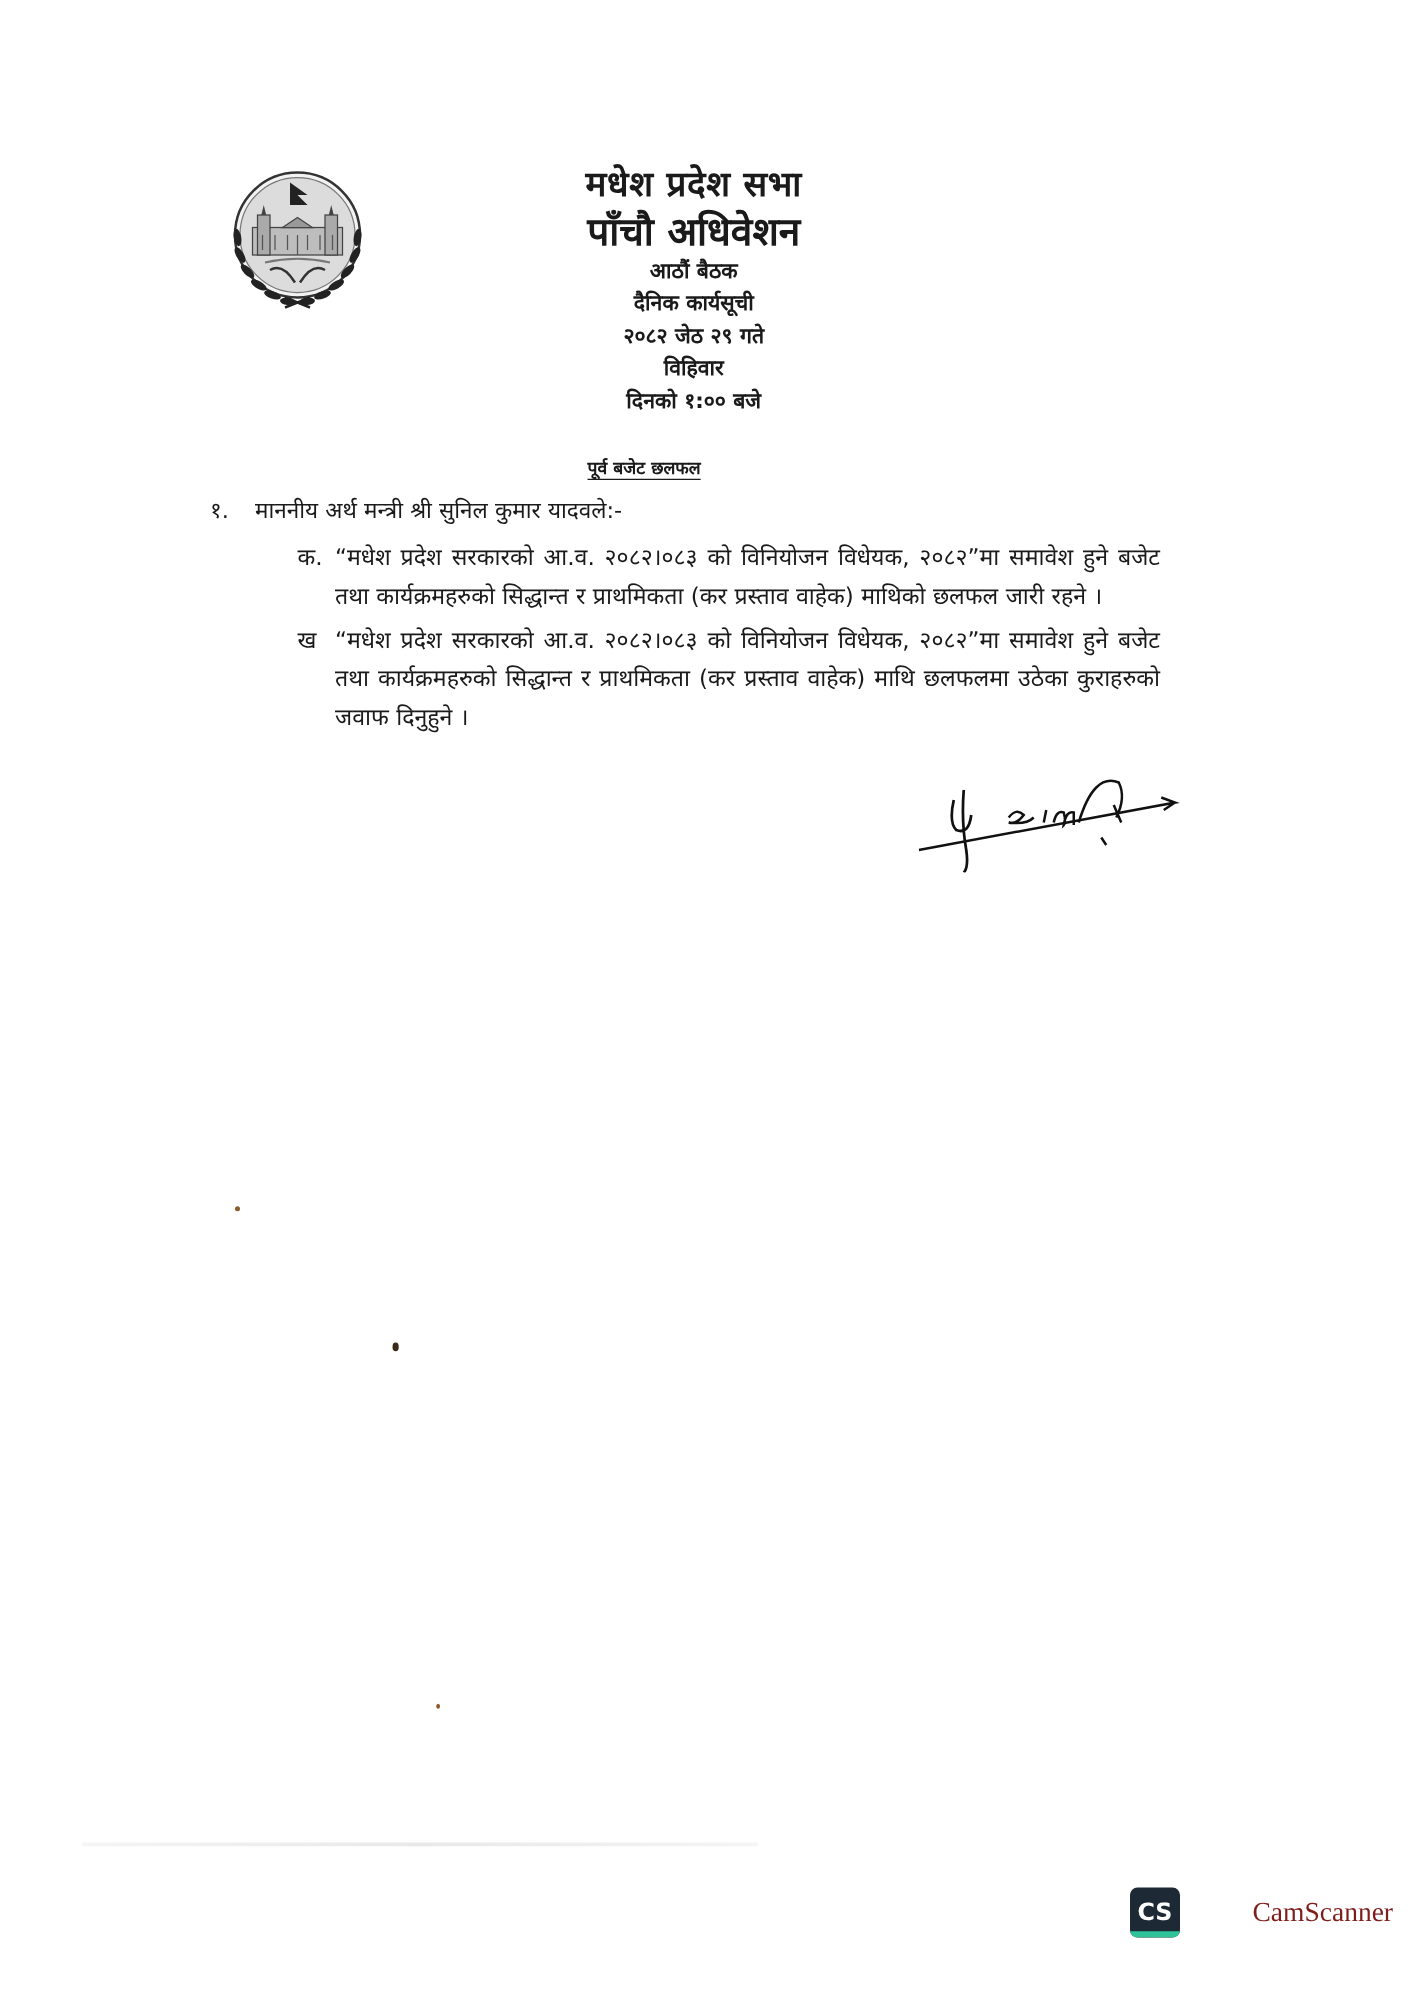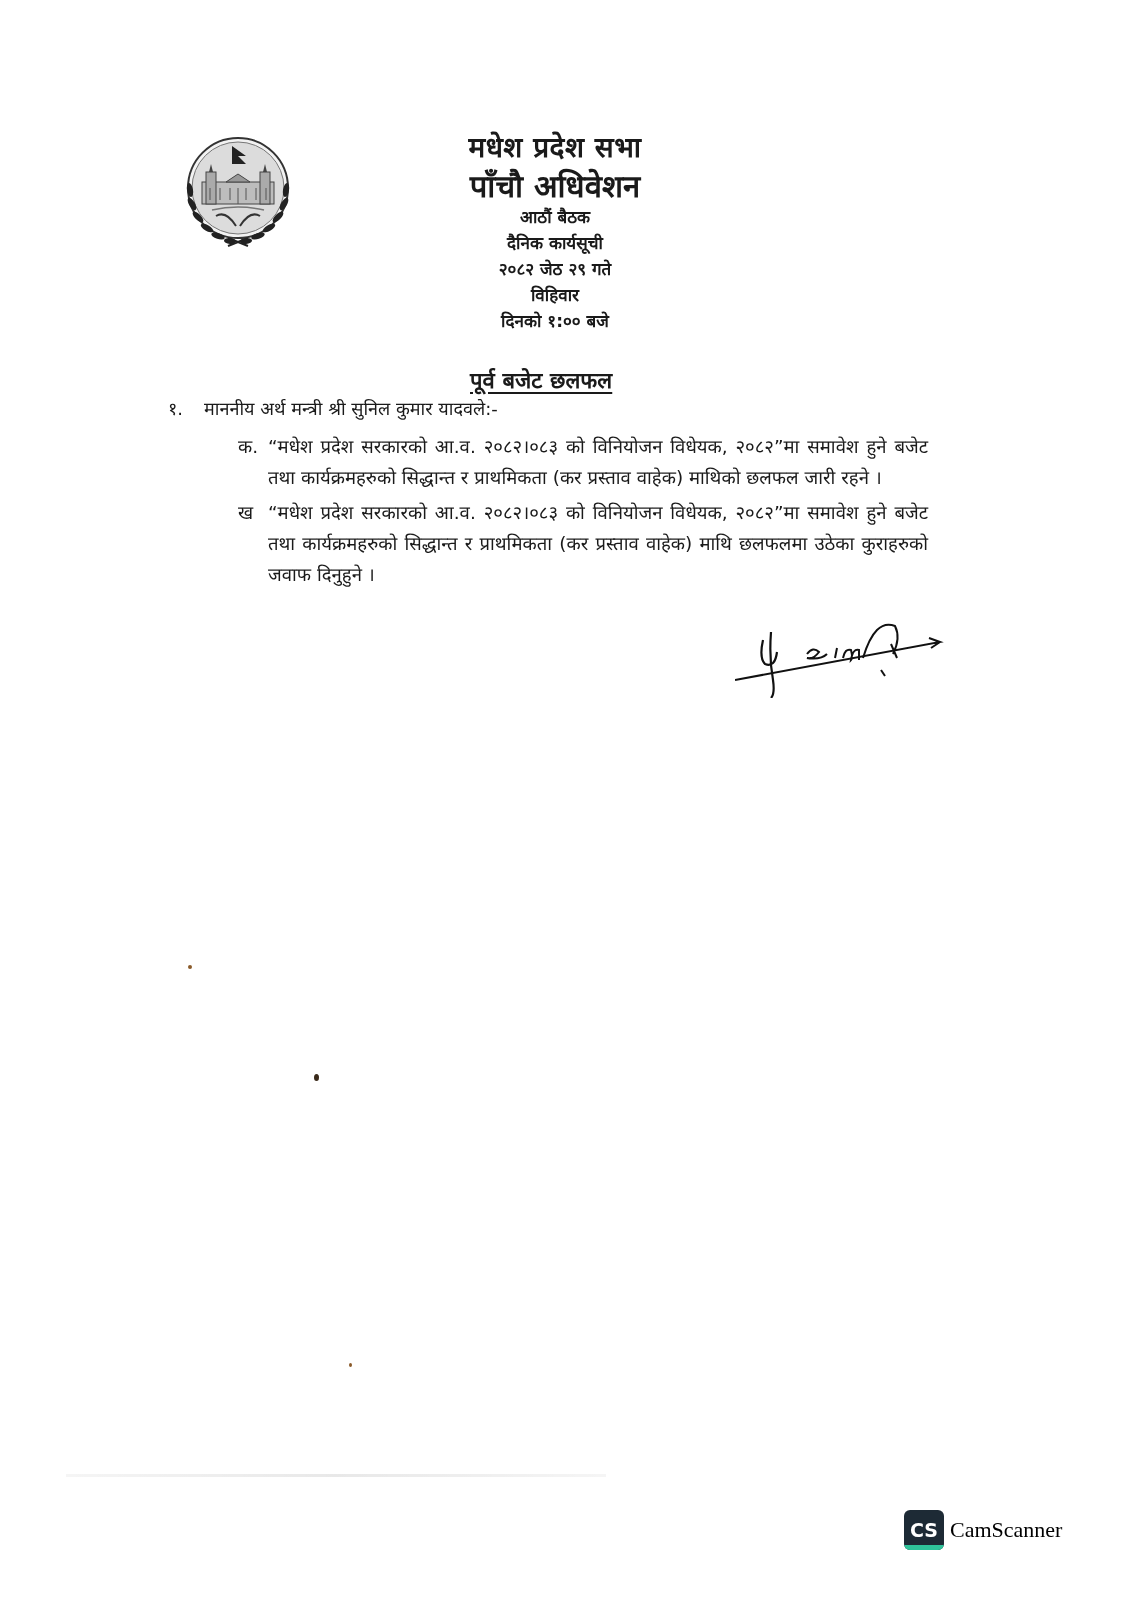--- a/index.html
+++ b/index.html
@@ -10,43 +10,43 @@
     .page { position: absolute; inset: 0; }
     
     .emblem { position: absolute; left: 176px; top: 130px; width: 124px; height: 124px; }
     
     .header { position: absolute; left: 430px; top: 128px; width: 250px; text-align: center; }
     .h-title { font-size: 28px; font-weight: bold; line-height: 40px; letter-spacing: 0.5px; }
     .h-session { font-size: 31px; font-weight: bold; line-height: 36px; }
     .h-line { font-size: 17px; line-height: 26px; font-weight: bold; }
     .h-line.bold { font-weight: bold; }
     
-    .section-heading { position: absolute; left: 470px; top: 364px; font-size: 22px; font-weight: bold;
+    .section-heading { position: absolute; left: 470px; top: 364px; font-size: 14px; font-weight: bold;
       text-decoration: underline; text-underline-offset: 4px; }
     .agenda { position: absolute; left: 168px; top: 395px; width: 760px; }
     .agenda-item { display: flex; font-size: 18px; line-height: 28px; }
     .agenda-num { width: 36px; }
     .sub-items { margin-left: 70px; margin-top: 8px; }
     .sub-item { display: flex; font-size: 18.5px; line-height: 31px; margin-bottom: 4px; text-align: justify; }
     .sub-label { width: 30px; flex: none; }
     .sub-text { flex: 1; }
     
     .signature { position: absolute; left: 735px; top: 618px; width: 220px; height: 80px; }
     .signer { position: absolute; left: 736px; top: 694px; width: 180px; text-align: center; font-size: 17px; line-height: 28px; }
     
     .speck { position: absolute; border-radius: 50%; background: #8a5a2a; }
     .scan-line { position: absolute; left: 66px; top: 1474px; width: 540px; height: 3px;
       background: linear-gradient(90deg, rgba(0,0,0,0.04), rgba(0,0,0,0.09), rgba(0,0,0,0.04)); }
     
-    .watermark { position: absolute; left: 904px; top: 1510px; display: flex; align-items: center; }
+    .watermark { position: absolute; left: 904px; top: 1510px; display: flex; align-items: center; gap: 34px; }
     .cs-badge { width: 40px; height: 40px; border-radius: 6px; background: #1d2a35; position: relative; overflow: hidden;
       color: #fff; font-weight: bold; font-size: 19px; display: flex; align-items: center; justify-content: center;
       font-family: "DejaVu Sans", sans-serif; }
     .cs-badge::after { content: ""; position: absolute; left: 0; right: 0; bottom: 0; height: 5px; background: #2fc39a; }
-    .cs-text { margin-left: 6px; font-family: "Liberation Serif", "DejaVu Serif", serif; font-size: 22px; color: #000000; }
+    .cs-text { margin-left: 24px; font-family: "Liberation Serif", "DejaVu Serif", serif; font-size: 22px; color: #7f1d1d; }
   </style>
 </head>
 <body>
 
 <div class="page">
 
   <svg class="emblem" viewBox="0 0 124 124">
     <circle cx="62" cy="58" r="50" fill="#f2f2f2" stroke="#333" stroke-width="2"></circle>
     <circle cx="62" cy="58" r="46" fill="#dcdcdc" stroke="#777" stroke-width="1"></circle>
 

